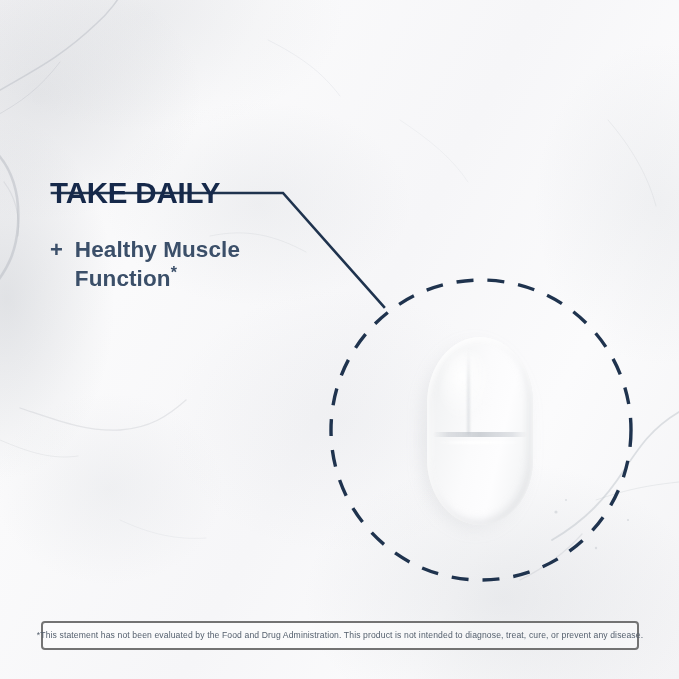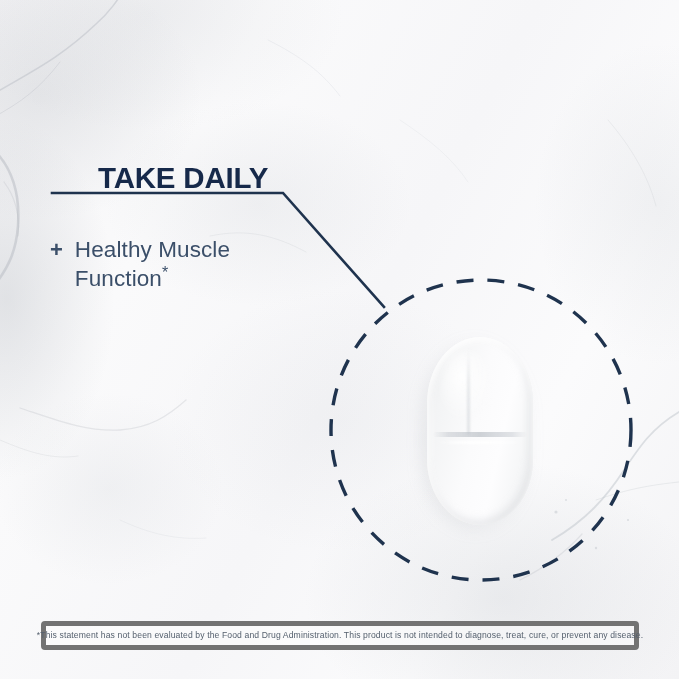--- a/index.html
+++ b/index.html
@@ -48,28 +48,27 @@
     position: absolute;
     left: 0; top: 0;
     width: 679px; height: 679px;
     pointer-events: none;
   }
 
   
   .headline {
     position: absolute;
     left: 50px;
-    top: 95px;
+    top: 110px;
     color: #16294a;
     font-size: 29.5px;
     line-height: 33px;
     font-weight: 700;
     letter-spacing: -0.2px;
     white-space: pre;
-    margin-left: 48px;
   }
   .headline .hl-line { display: block; }
 
   
   .benefits {
     position: absolute;
     left: 50px;
     top: 235px;
     width: 260px;
   }
@@ -82,21 +81,21 @@
     color: #3b4f69;
     font-size: 22px;
     font-weight: 700;
     line-height: 29px;
     flex: 0 0 auto;
   }
   .benefit-text {
     color: #3b4f69;
     font-size: 22.5px;
     line-height: 29px;
-    font-weight: 400;
+    font-weight: 700;
     letter-spacing: 0.1px;
   }
   .benefit-text .ast { font-size: 16px; vertical-align: super; line-height: 0; }
 
   
   .pill-wrap {
     position: absolute;
     left: 424px;
     top: 334px;
     width: 112px;
@@ -176,21 +175,21 @@
     filter: blur(3px);
   }
 
   
   .disclaimer {
     position: absolute;
     left: 41px;
     top: 621px;
     width: 598px;
     height: 29px;
-    border: 5px solid #737373;
+    border: 2px solid #737373;
     border-radius: 4px;
     background: rgba(255,255,255,0.42);
     display: flex;
     align-items: center;
     justify-content: center;
     box-sizing: border-box;
   }
   .disclaimer-text {
     color: #55606e;
     font-size: 8.6px;

